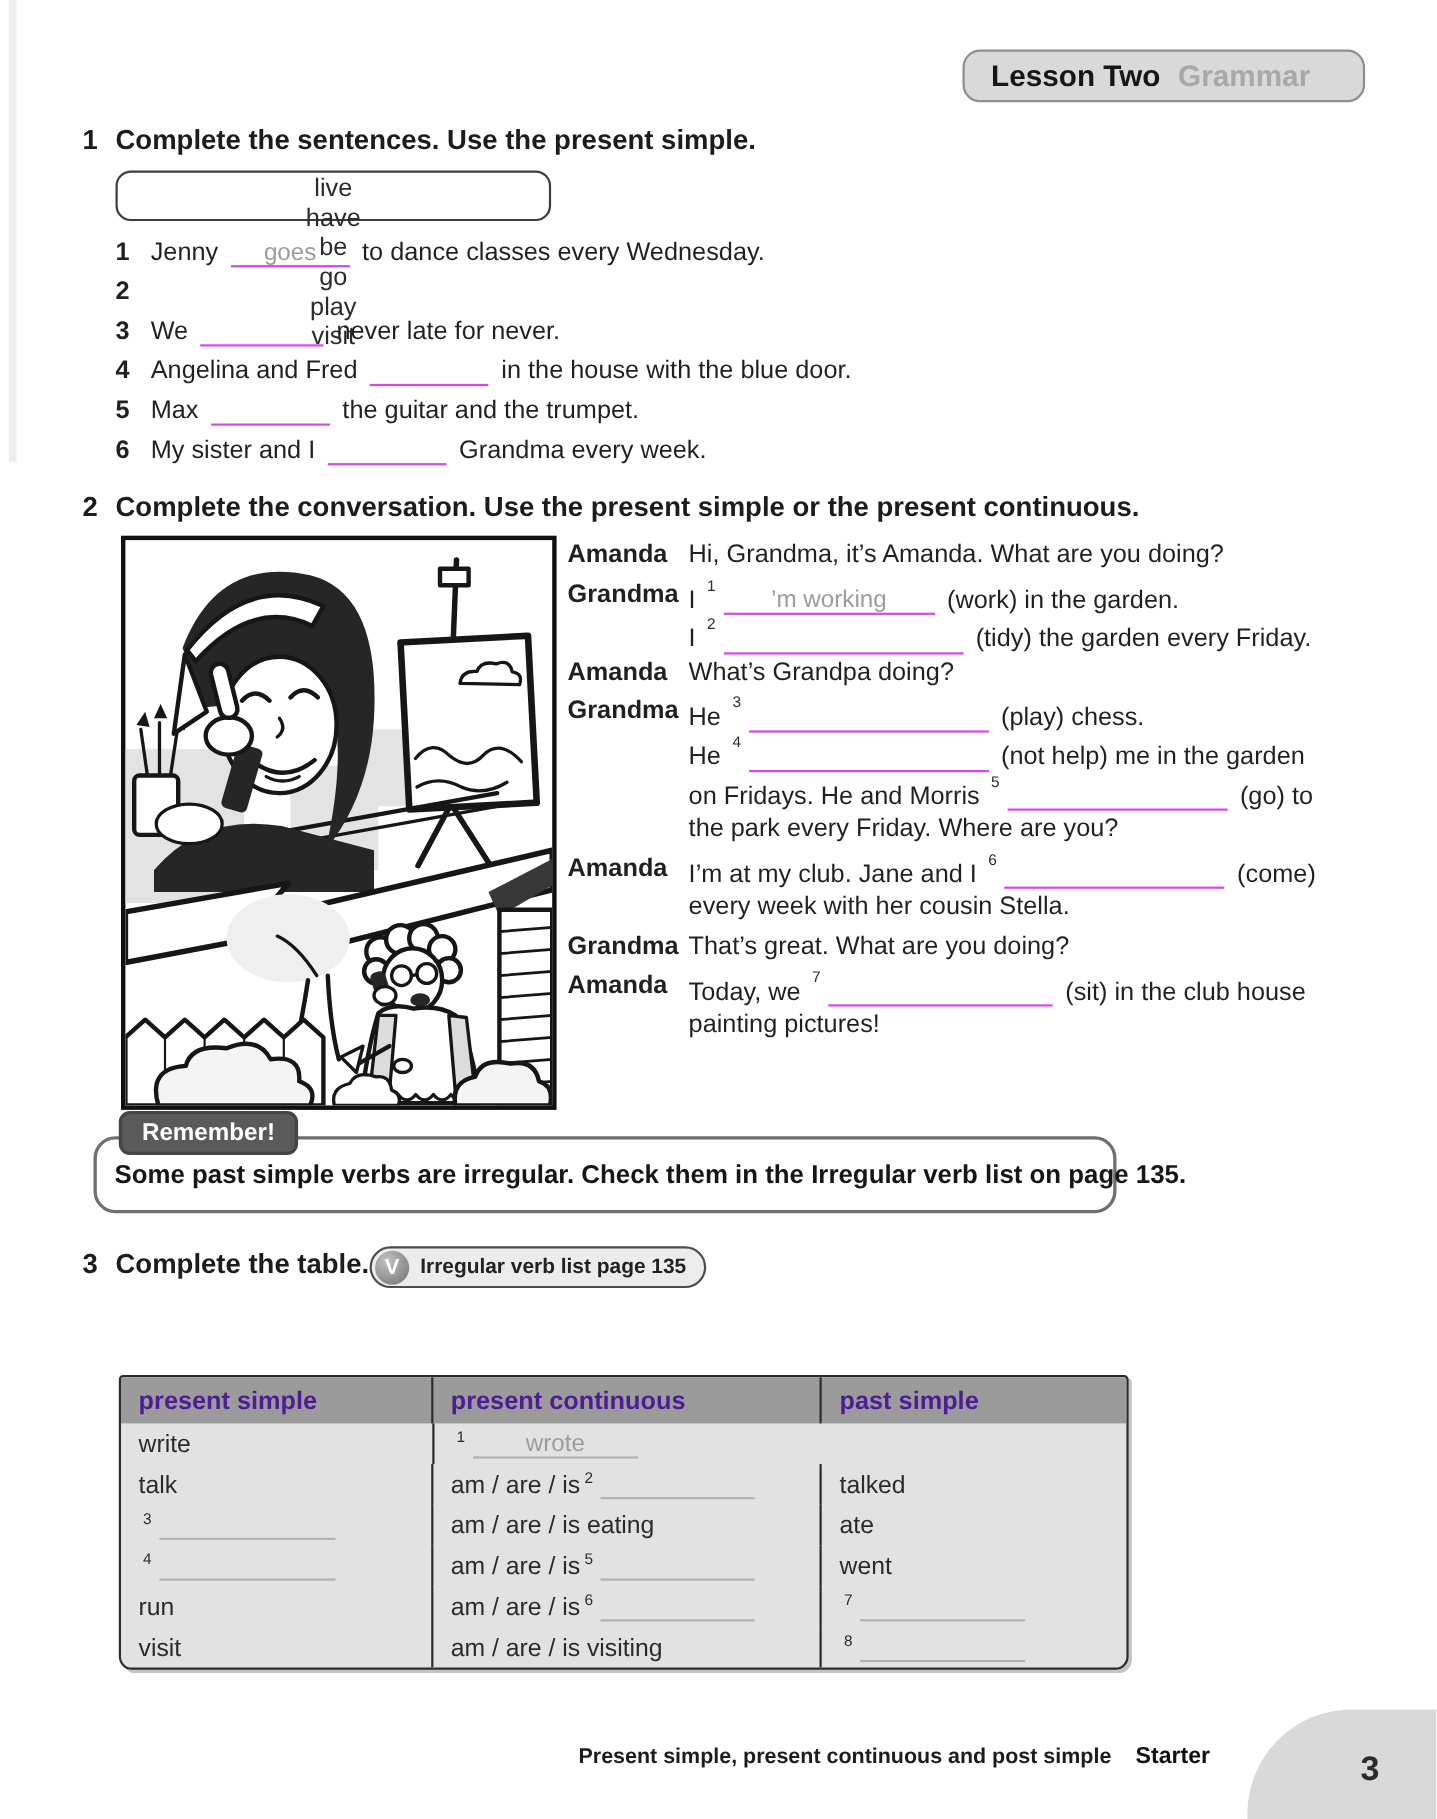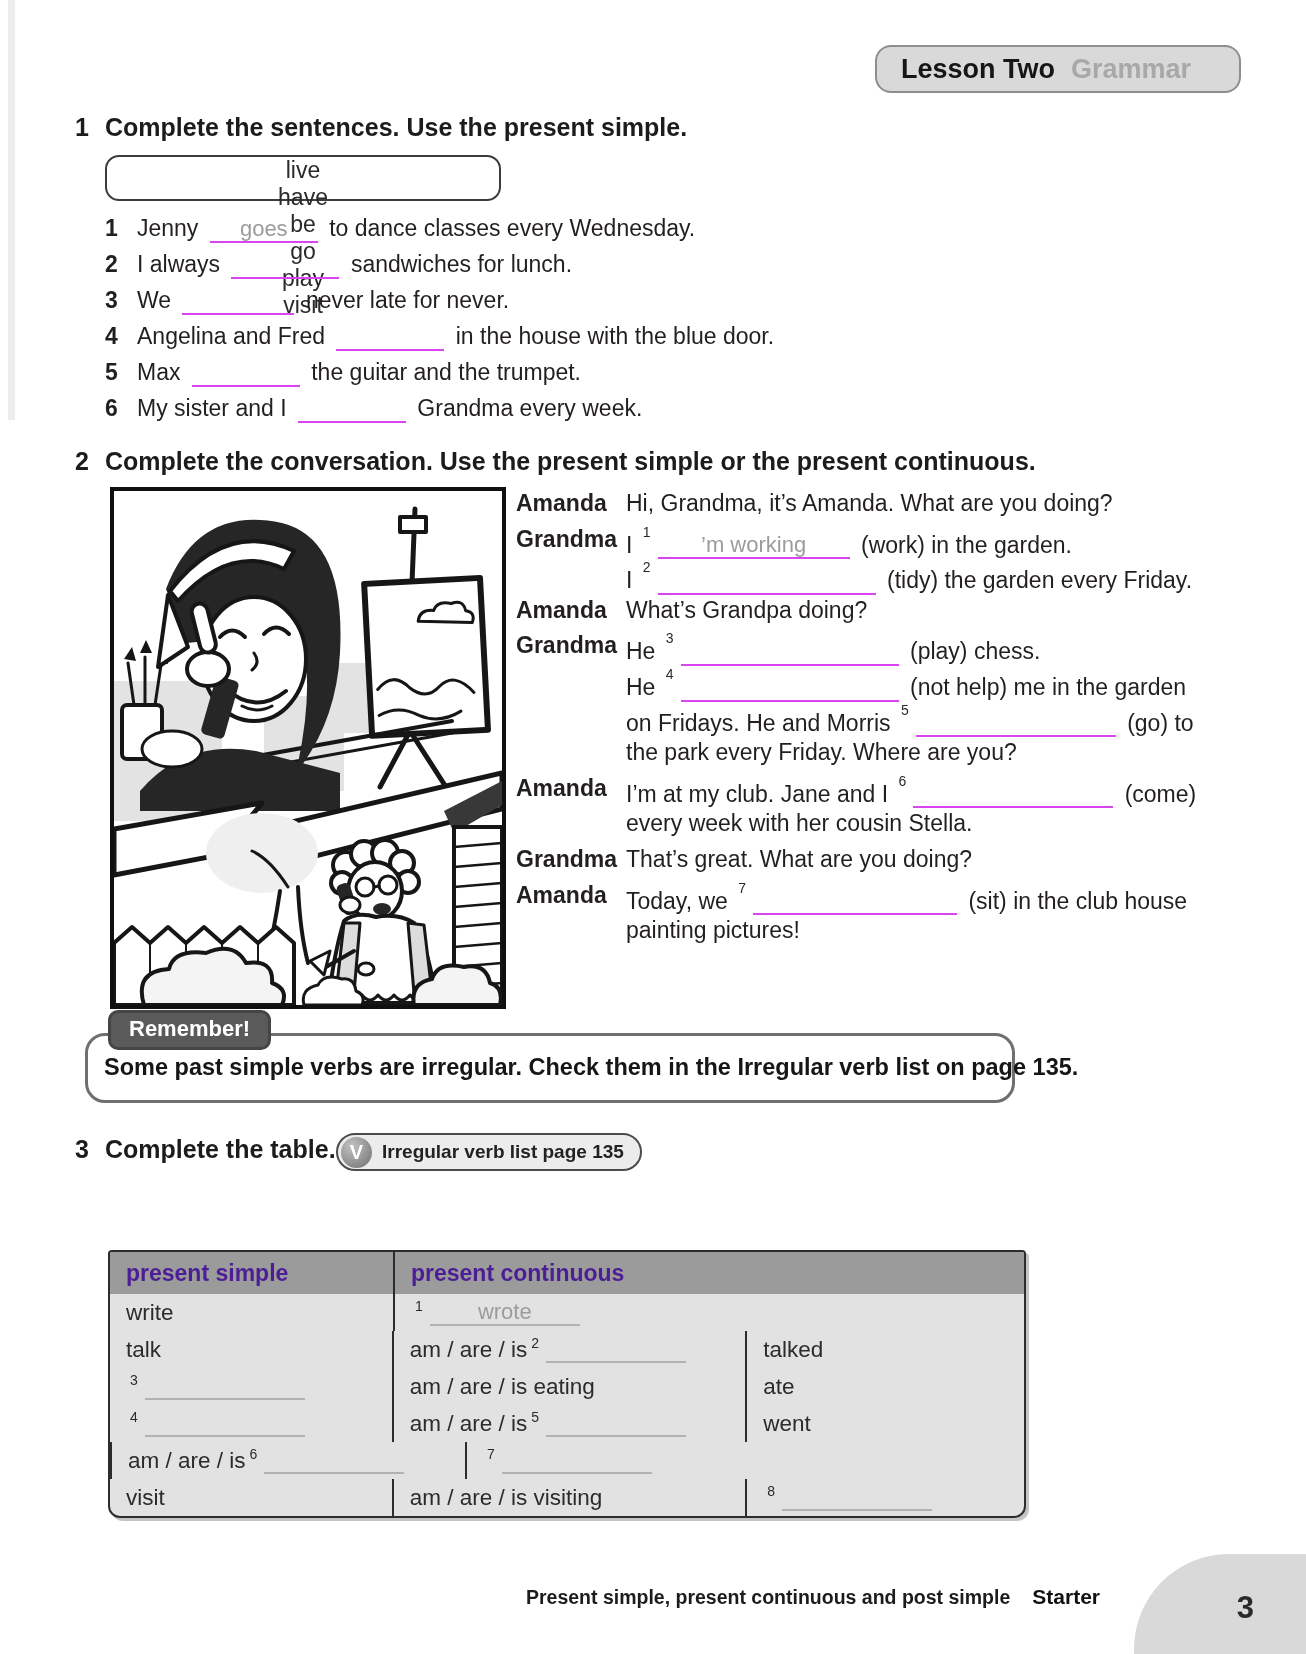--- a/index.html
+++ b/index.html
@@ -101,21 +101,20 @@
       <span>play</span>
       <span>visit</span>
     </div>
   <div class="sentences" id="sentences">
       <div class="s-row">
         <span class="num">1</span>
         <span><span>Jenny</span> <span class="blank" style="width: 108px;">goes</span> <span>to dance classes every Wednesday.</span> </span>
       </div>
       <div class="s-row">
         <span class="num">2</span>
-        <span><span>I always</span> <span class="blank" style="width: 108px;">&nbsp;</span> <span>sandwiches for lunch.</span> </span>
       </div>
       <div class="s-row">
         <span class="num">3</span>
         <span><span>We</span> <span class="blank" style="width: 112px;">&nbsp;</span> <span>never late for never.</span> </span>
       </div>
       <div class="s-row">
         <span class="num">4</span>
         <span><span>Angelina and Fred</span> <span class="blank" style="width: 108px;">&nbsp;</span> <span>in the house with the blue door.</span> </span>
       </div>
       <div class="s-row">
@@ -301,20 +300,21 @@
   </div>
   <div class="verb-badge">
     <span class="v-circle">V</span>
     <span class="v-label">Irregular verb list page 135</span>
   </div>
 
   <div class="verb-table" id="verb-table">
       <div class="t-row t-head">
         <div class="cell col1">present simple</div>
         <div class="cell col2">present continuous</div>
+        <div class="cell col3">past simple</div>
       </div>
       <div class="t-row t-body">
         <div class="cell col1">
           <span>write</span> 
         </div>
         <div class="cell col3">
           <sup class="bnum">1</sup>
           <span class="blank" style="width: 150px;">wrote</span> 
         </div>
       </div>
@@ -351,20 +351,23 @@
         <div class="cell col2">
           <span>am / are / is</span> 
           <sup class="bnum">5</sup>
           <span class="blank" style="width: 140px;">&nbsp;</span> 
         </div>
         <div class="cell col3">
           <span>went</span> 
         </div>
       </div>
       <div class="t-row t-body">
+        <div class="cell col1">
+          <span>run</span> 
+        </div>
         <div class="cell col2">
           <span>am / are / is</span> 
           <sup class="bnum">6</sup>
           <span class="blank" style="width: 140px;">&nbsp;</span> 
         </div>
         <div class="cell col3">
           <sup class="bnum">7</sup>
           <span class="blank" style="width: 150px;">&nbsp;</span> 
         </div>
       </div>

